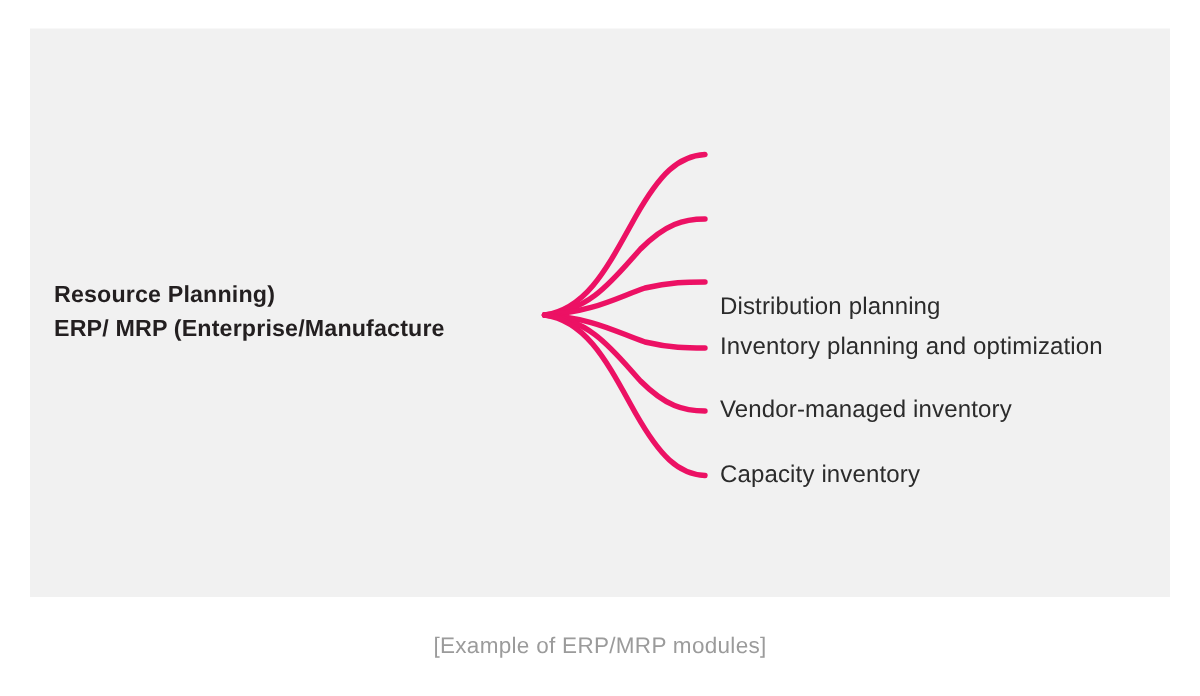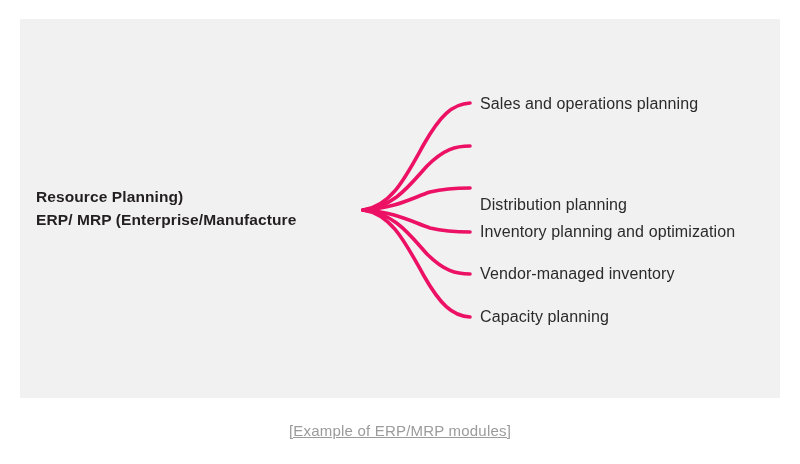--- a/index.html
+++ b/index.html
@@ -59,21 +59,20 @@
   }
   #caption {
     position: absolute;
     left: 0;
     top: 422px;
     width: 800px;
     text-align: center;
     font-size: 15px;
     color: #9b9b9b;
     letter-spacing: 0.2px;
-    text-decoration: underline;
   }
 </style>
 </head>
 <body>
 
 <div id="figure">
 
   <div id="panel"></div>
 
   <svg id="diagram-svg" viewBox="0 0 800 398">
@@ -85,21 +84,20 @@
       <path d="M363,210 C394,213 409,234 427,254 C444,271 456,274 470,274"></path>
       <path d="M363,210 C392,214 406,244 424,276 C440,304 452,316 470,317"></path>
     </g>
   </svg>
 
   <div id="root-label">
     <div>Resource Planning)</div>
     <div>ERP/ MRP (Enterprise/Manufacture</div>
   </div>
 
-  <div class="branch-label" style="top:95px;">Sales and operations planning</div>
   <div class="branch-label" style="top:180px;margin-top:16px;">Distribution planning</div>
   <div class="branch-label" style="top:265px;">Vendor-managed inventory</div>
   <div class="branch-label" style="top:223px;">Inventory planning and optimization</div>
-  <div class="branch-label" style="top:308px;">Capacity planning</div>
+  <div class="branch-label" style="top:308px;">Capacity inventory</div>
 
   <div id="caption">[Example of ERP/MRP modules]</div>
 
 </div>
 
 </body></html>

